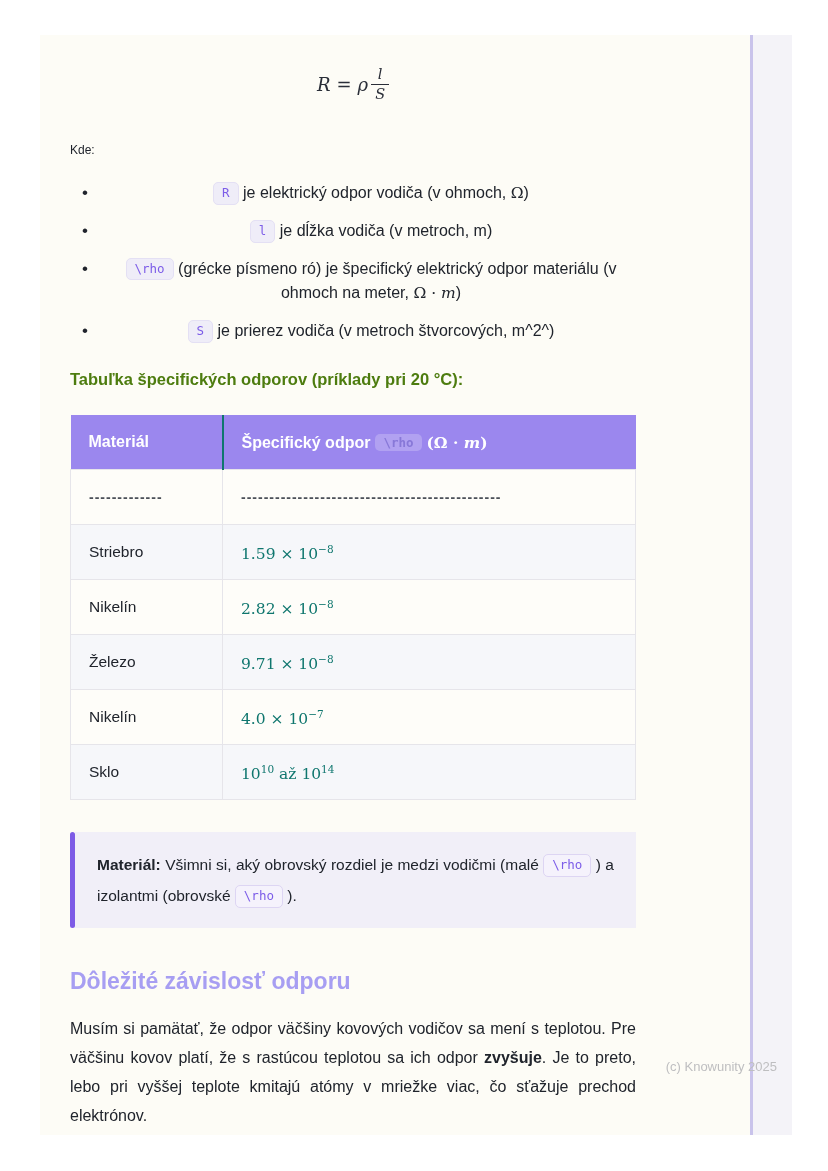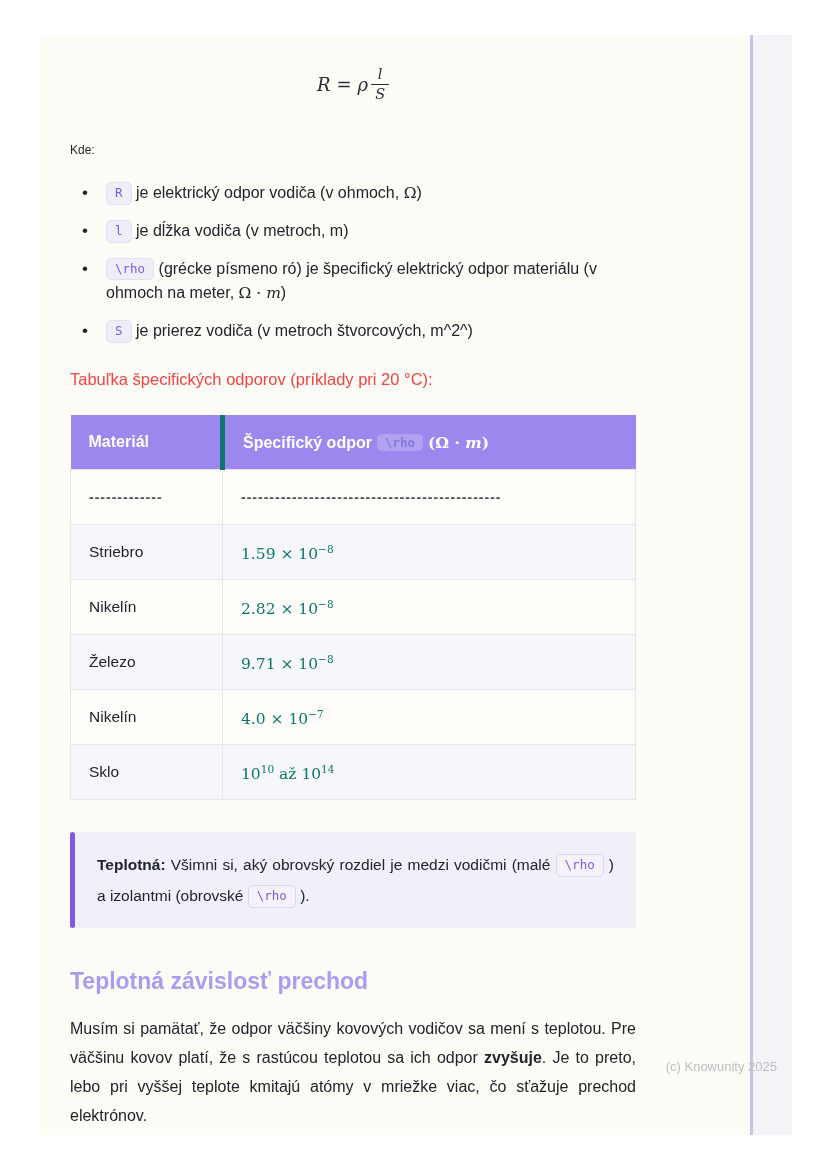--- a/index.html
+++ b/index.html
@@ -47,21 +47,21 @@
     flex-direction: column;
     align-items: center;
     margin-left: 3px;
     font-size: 14.5px;
     line-height: 1.3;
   }
   .frac .num { padding: 0 4px; }
   .frac .den { border-top: 1px solid #2A2E38; padding: 0 4px; }
   
   .kde { margin-top: 30px; font-size: 12px; }
-  ul.bullets { list-style: none; margin-top: 24px; padding-left: 10px; }
+  ul.bullets { list-style: none; margin-top: 24px; padding-left: 10px; text-align: center; }
   ul.bullets li {
     position: relative;
     padding-left: 26px;
     margin-bottom: 13px;
     font-size: 16px;
     line-height: 1.55;
   }
   ul.bullets li::before {
     content: "•";
     position: absolute;
@@ -79,22 +79,22 @@
     border-radius: 5px;
     padding: 1px 8px;
     line-height: 1.5;
     vertical-align: 1px;
   }
   .serif-m { font-family: "DejaVu Serif", serif; font-size: 15.5px; }
   .serif-mi { font-family: "DejaVu Serif", serif; font-size: 15.5px; font-style: italic; }
   .table-heading {
     margin-top: 26px;
     font-size: 16.5px;
-    font-weight: normal;
-    color: #ef4444;
+    font-weight: bold;
+    color: #4d7c0f;
   }
   
   table.res-table {
     margin-top: 26px;
     width: 100%;
     border-collapse: collapse;
     font-size: 15.5px;
   }
   table.res-table th, table.res-table td {
     height: 55px;
@@ -102,21 +102,21 @@
     text-align: left;
     vertical-align: middle;
   }
   table.res-table col.c1 { width: 152px; }
   thead th {
     background: #9B87EE;
     color: #ffffff;
     font-weight: 600;
     font-size: 16px;
   }
-  thead th + th { border-left: 5px solid #0f766e; }
+  thead th + th { border-left: 2px solid #0f766e; }
   .hdr-badge {
     display: inline-block;
     font-family: "DejaVu Sans Mono", monospace;
     font-size: 12.5px;
     color: #8878D8;
     background: rgba(255,255,255,0.22);
     border-radius: 5px;
     padding: 1px 8px;
     margin: 0 5px;
     vertical-align: 1px;
@@ -248,25 +248,25 @@
         <tr>
           <td>Sklo</td>
           <td><span class="val"><span>10</span><sup>10</sup><span> až </span><span>10</span><sup>14</sup></span></td>
         </tr>
       </tbody>
     </table>
 
     <div class="callout">
       <div class="callout-bar"></div>
       <div class="callout-body">
-        <span class="callout-label">Teplotná:</span><span> Všimni si, aký obrovský rozdiel je medzi vodičmi (malé </span><span class="code-badge">\rho</span><span> ) a izolantmi (obrovské </span><span class="code-badge">\rho</span><span> ).</span>
+        <span class="callout-label">Materiál:</span><span> Všimni si, aký obrovský rozdiel je medzi vodičmi (malé </span><span class="code-badge">\rho</span><span> ) a izolantmi (obrovské </span><span class="code-badge">\rho</span><span> ).</span>
       </div>
     </div>
 
-    <h2 class="section-heading">Teplotná závislosť prechod</h2>
+    <h2 class="section-heading">Dôležité závislosť odporu</h2>
 
     <p class="para">
       <span>Musím si pamätať, že odpor väčšiny kovových vodičov sa mení s teplotou. Pre väčšinu kovov platí, že s rastúcou teplotou sa ich odpor </span><b>zvyšuje</b><span>. Je to preto, lebo pri vyššej teplote kmitajú atómy v mriežke viac, čo sťažuje prechod elektrónov.</span>
     </p>
 
   </div>
 </div>
 
 <div class="watermark">(c) Knowunity 2025</div>
 

